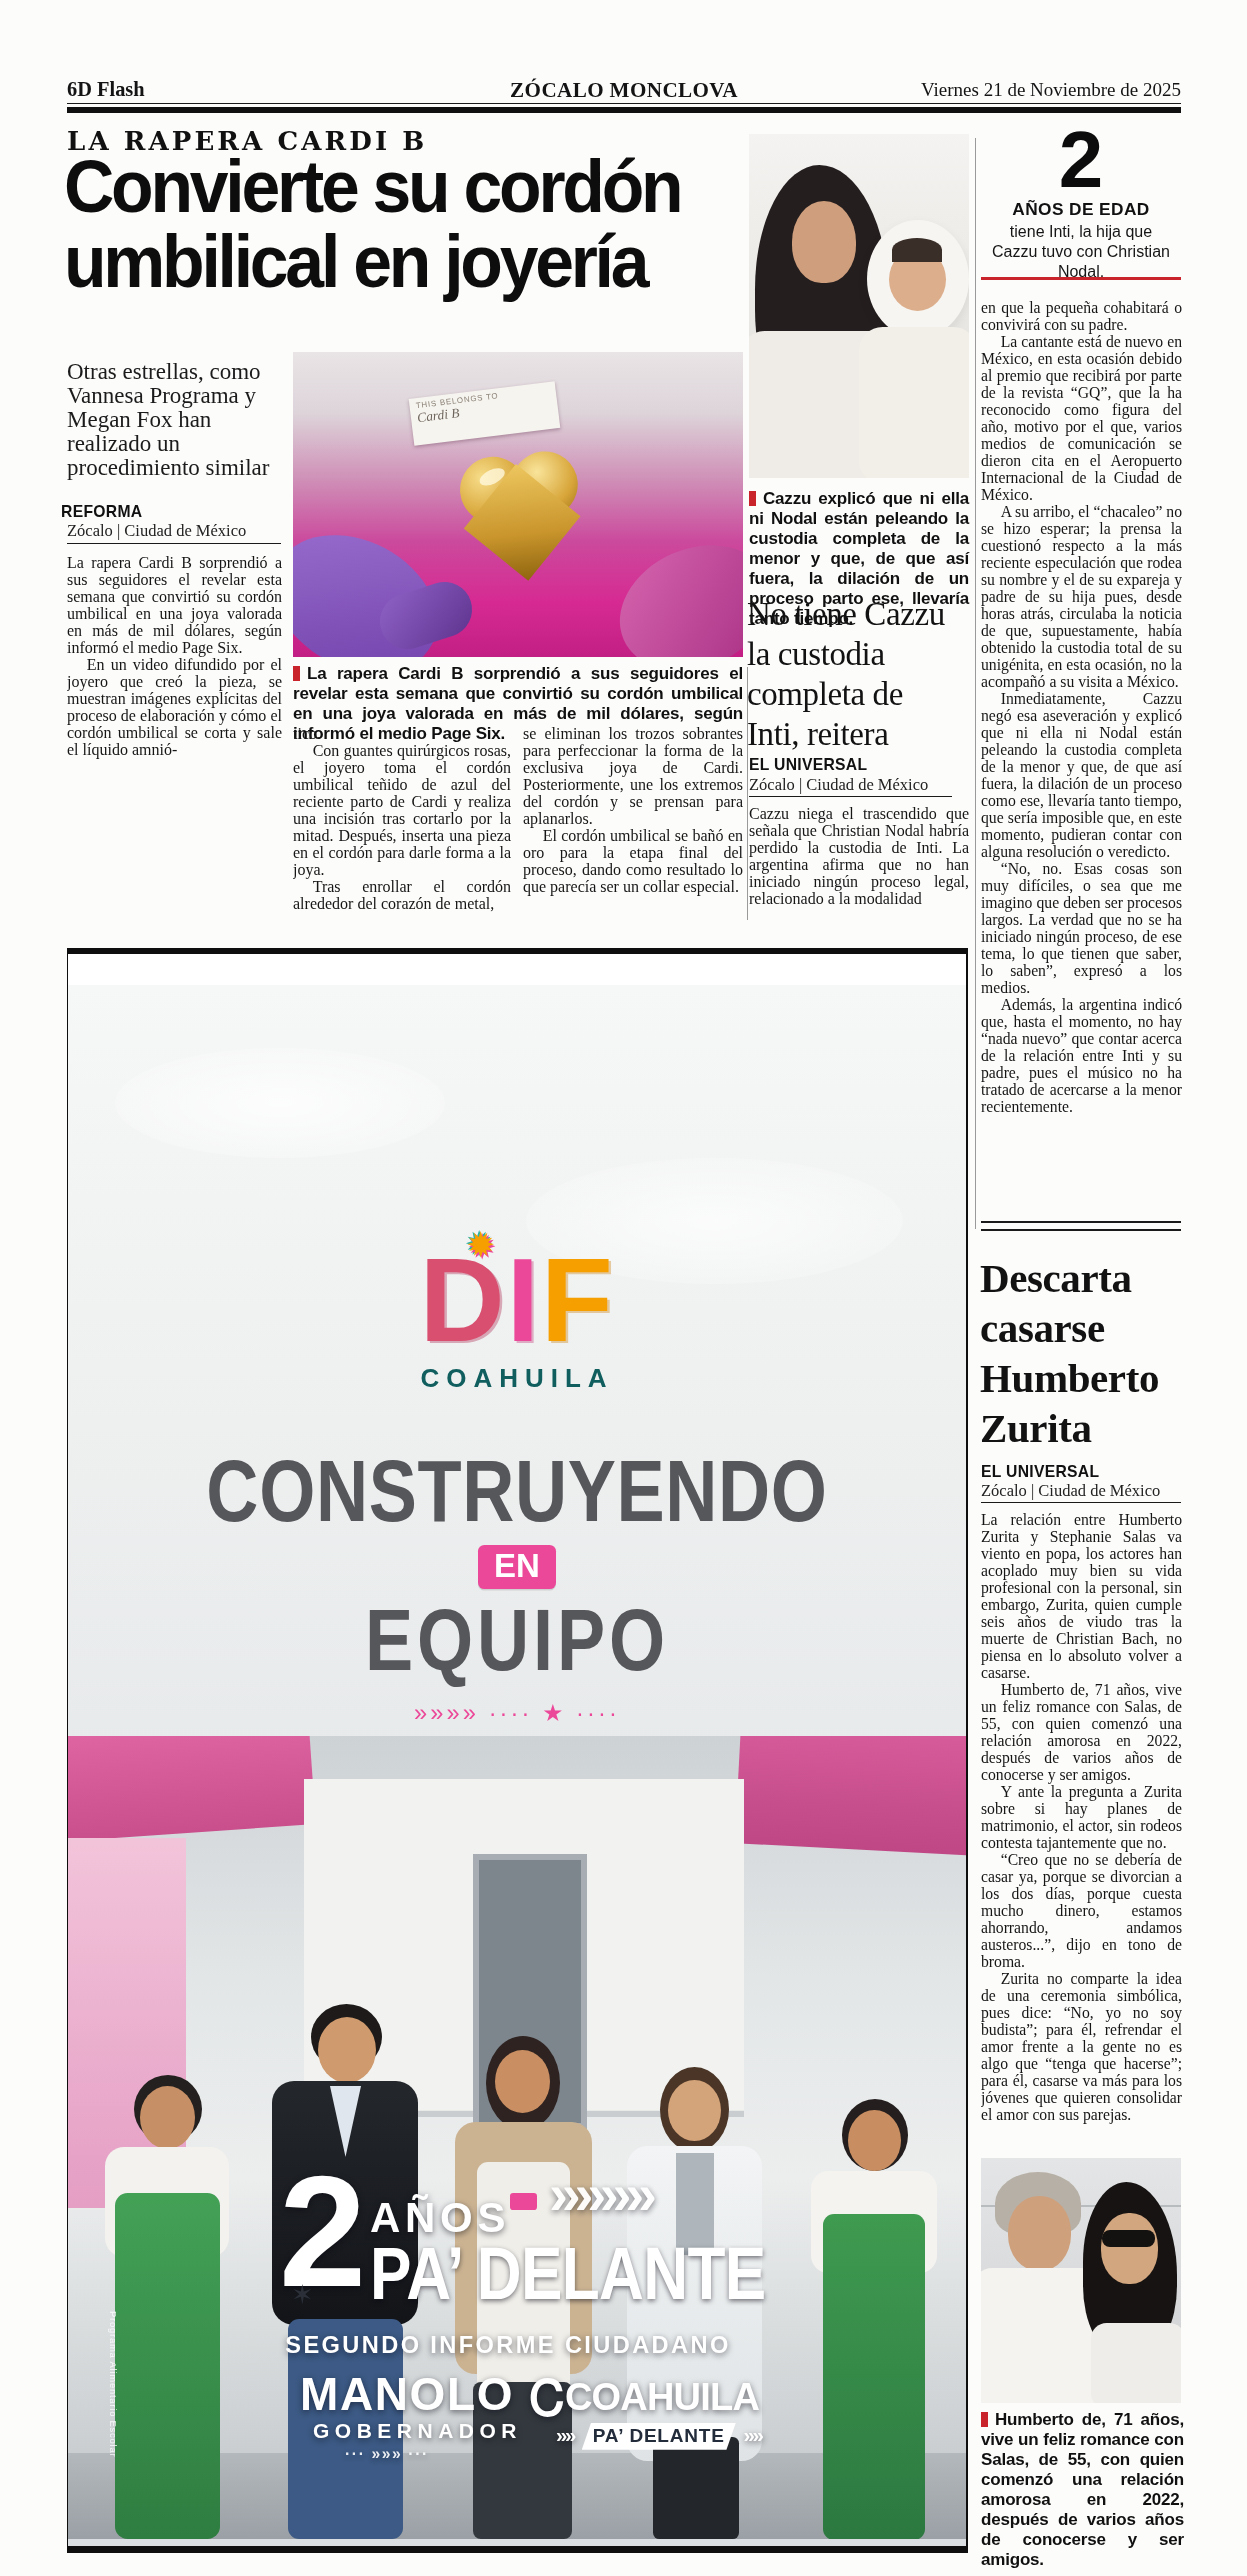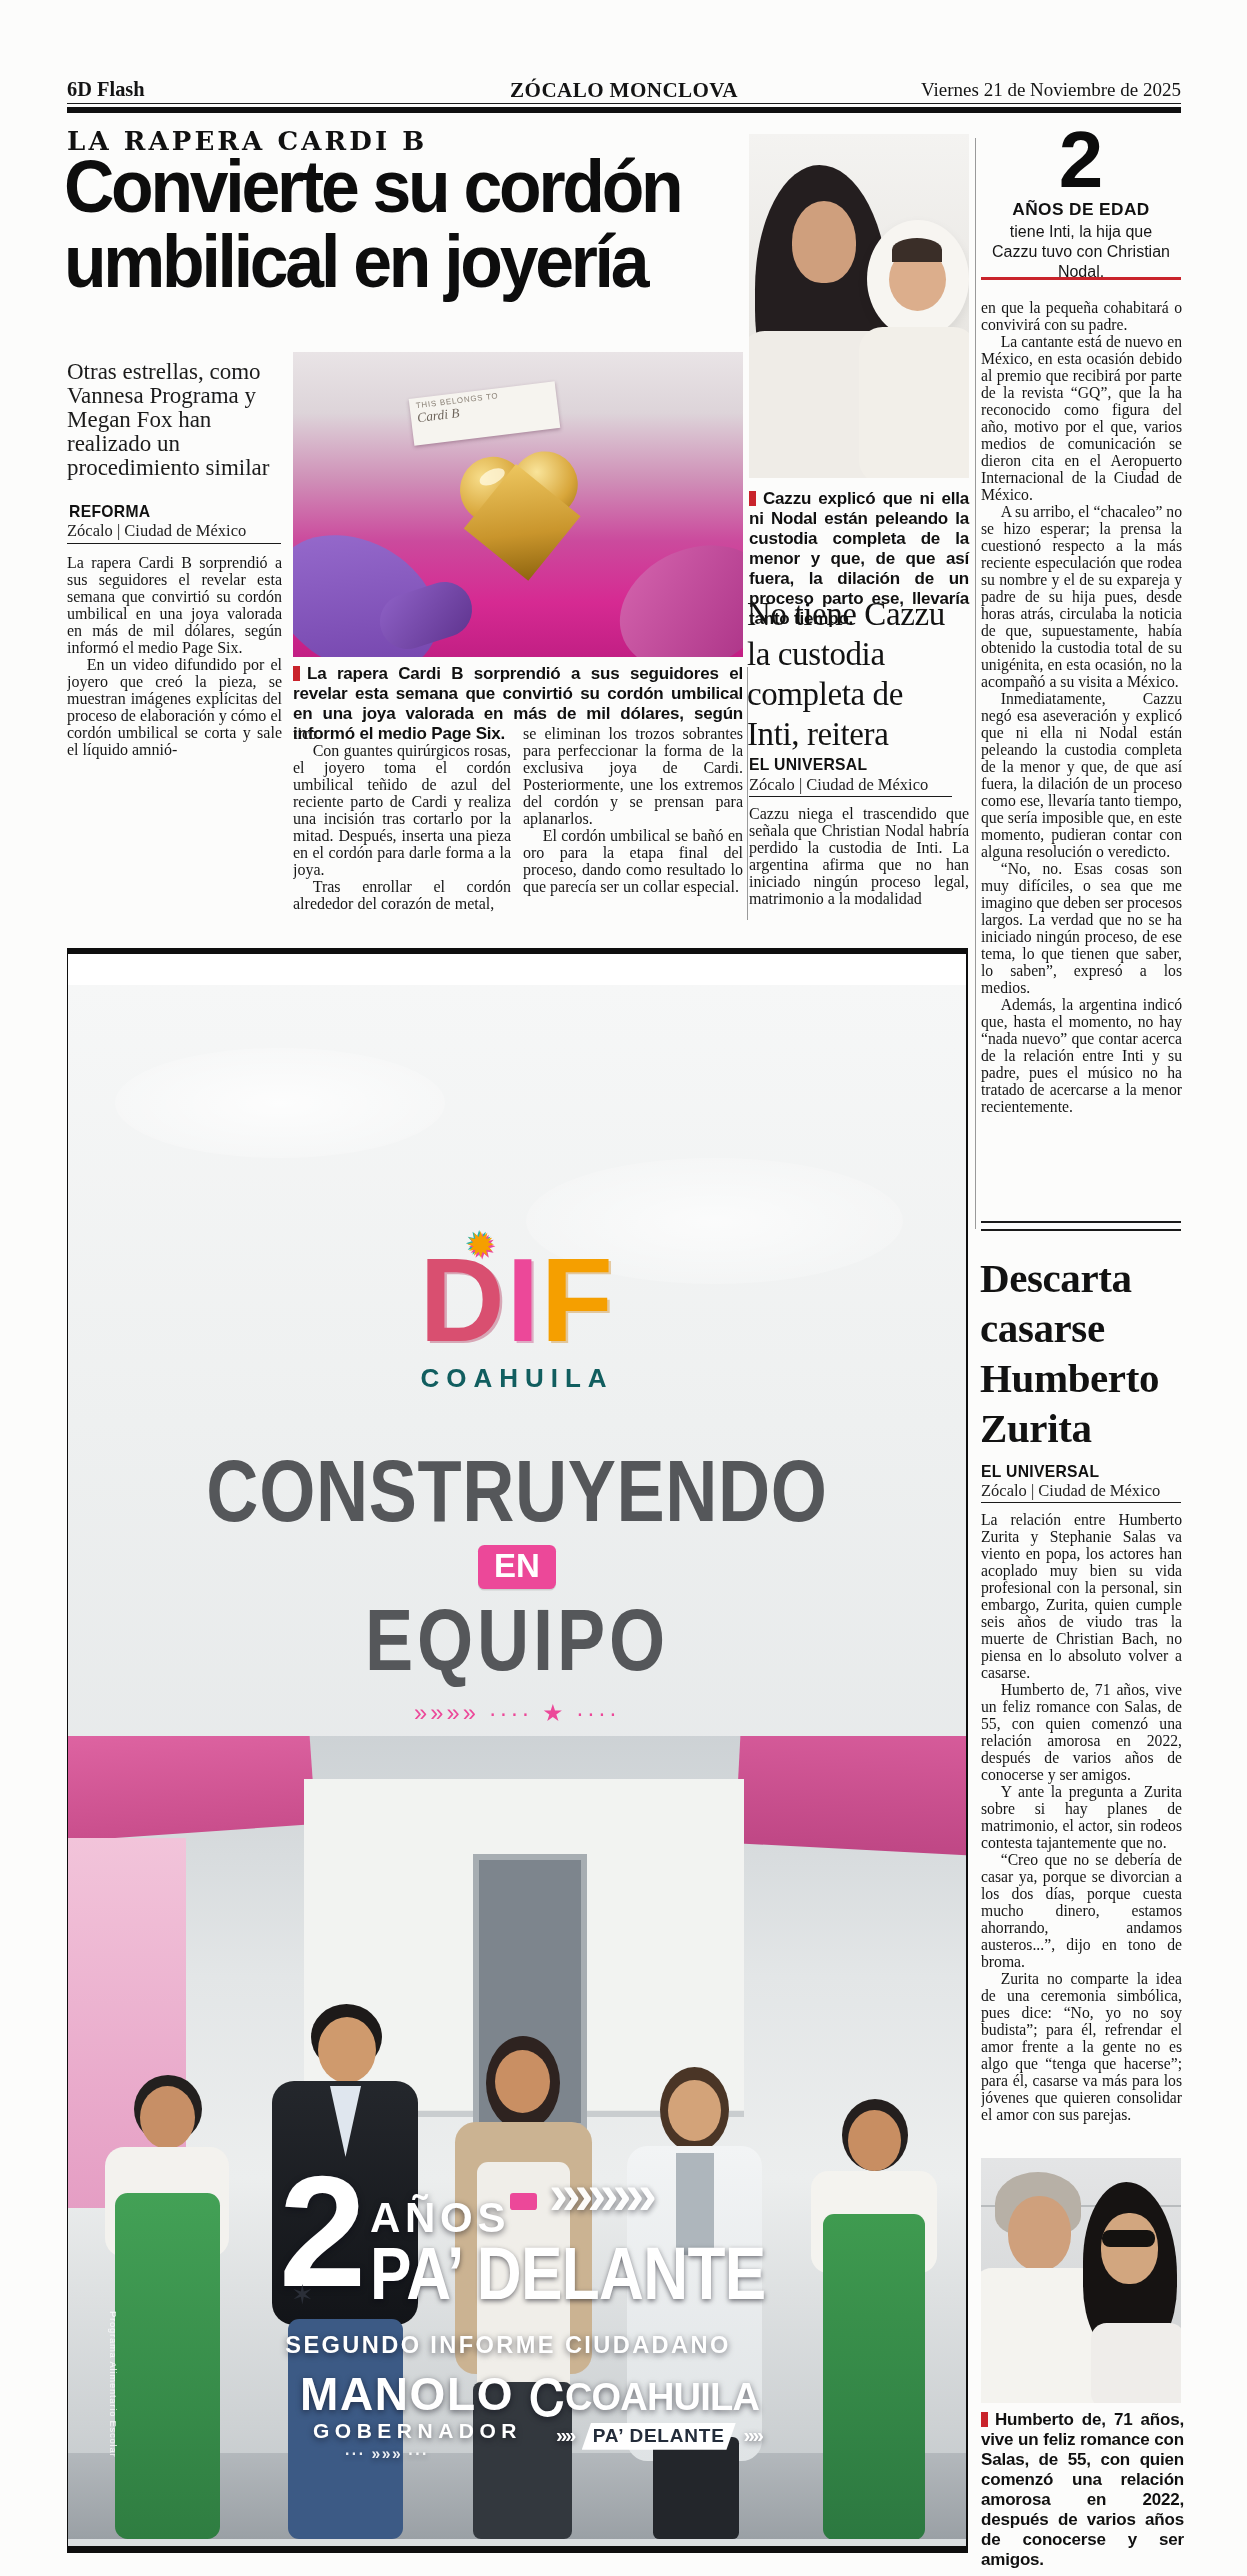--- a/index.html
+++ b/index.html
@@ -61,21 +61,21 @@
 
   <div class="abs kicker" style="left:67px;top:126px;">LA RAPERA CARDI B</div>
 
   <div class="abs h1" style="left:64px;top:149px;">
       <div>Convierte su cordón</div>
       <div>umbilical en joyería</div>
     </div>
 
   <div class="abs deck" style="left:67px;top:360px;width:230px;">Otras estrellas, como Vannesa Programa y Megan Fox han realizado un procedimiento similar</div>
 
-  <div class="abs src" style="left:69px;top:503px;">REFORMA</div>
+  <div class="abs src" style="left:61px;top:503px;">REFORMA</div>
   <div class="abs loc serif" style="left:67px;top:521px;">Zócalo | Ciudad de México</div>
   <div class="abs rule" style="left:67px;top:543px;width:214px;"></div>
 
   <div class="abs body serif" style="left:67px;top:554px;width:215px;height:370px;overflow:hidden;">
       <div>La rapera Cardi B sorprendió a sus seguidores el revelar esta semana que convirtió su cordón umbilical en una joya valorada en más de mil dólares, según informó el medio Page Six.</div>
       <div>En un video difundido por el joyero que creó la pieza, se muestran imágenes explícitas del proceso de elaboración y cómo el cordón umbilical se corta y sale el líquido amnió-</div>
     </div>
 
   <div class="abs" style="left:293px;top:352px;width:450px;height:305px;overflow:hidden;
               background:linear-gradient(180deg,#e9e4e6 0%,#ddd4d9 20%,#cf8fb7 42%,#cb4a9d 62%,#d62a92 82%,#c21f84 100%);">
@@ -135,21 +135,21 @@
       <div>la custodia</div>
       <div>completa de</div>
       <div>Inti, reitera</div>
     </div>
 
   <div class="abs src" style="left:749px;top:756px;">EL UNIVERSAL</div>
   <div class="abs loc serif" style="left:749px;top:775px;">Zócalo | Ciudad de México</div>
   <div class="abs rule" style="left:749px;top:796px;width:203px;"></div>
 
   <div class="abs body serif" style="left:749px;top:805px;width:220px;height:118px;overflow:hidden;">
-      <div>Cazzu niega el trascendido que señala que Christian Nodal habría perdido la custodia de Inti. La argentina afirma que no han iniciado ningún proceso legal, matrimonio a la modalidad</div>
+      <div>Cazzu niega el trascendido que señala que Christian Nodal habría perdido la custodia de Inti. La argentina afirma que no han iniciado ningún proceso legal, relacionado a la modalidad</div>
     </div>
 
   <div class="abs vrule" style="left:975px;top:138px;height:1091px;"></div>
 
   <div class="abs" style="left:981px;top:124px;width:200px;">
     <div class="statnum">2</div>
     <div class="statlabel" style="margin-top:3.1px;">AÑOS DE EDAD</div>
     <div class="stattext" style="margin-top:2.4px;padding:0 11px;">tiene Inti, la hija que Cazzu tuvo con Christian Nodal.</div>
   </div>
   <div class="abs" style="left:981px;top:277px;width:200px;height:3.1px;background:#c9232b;"></div>

